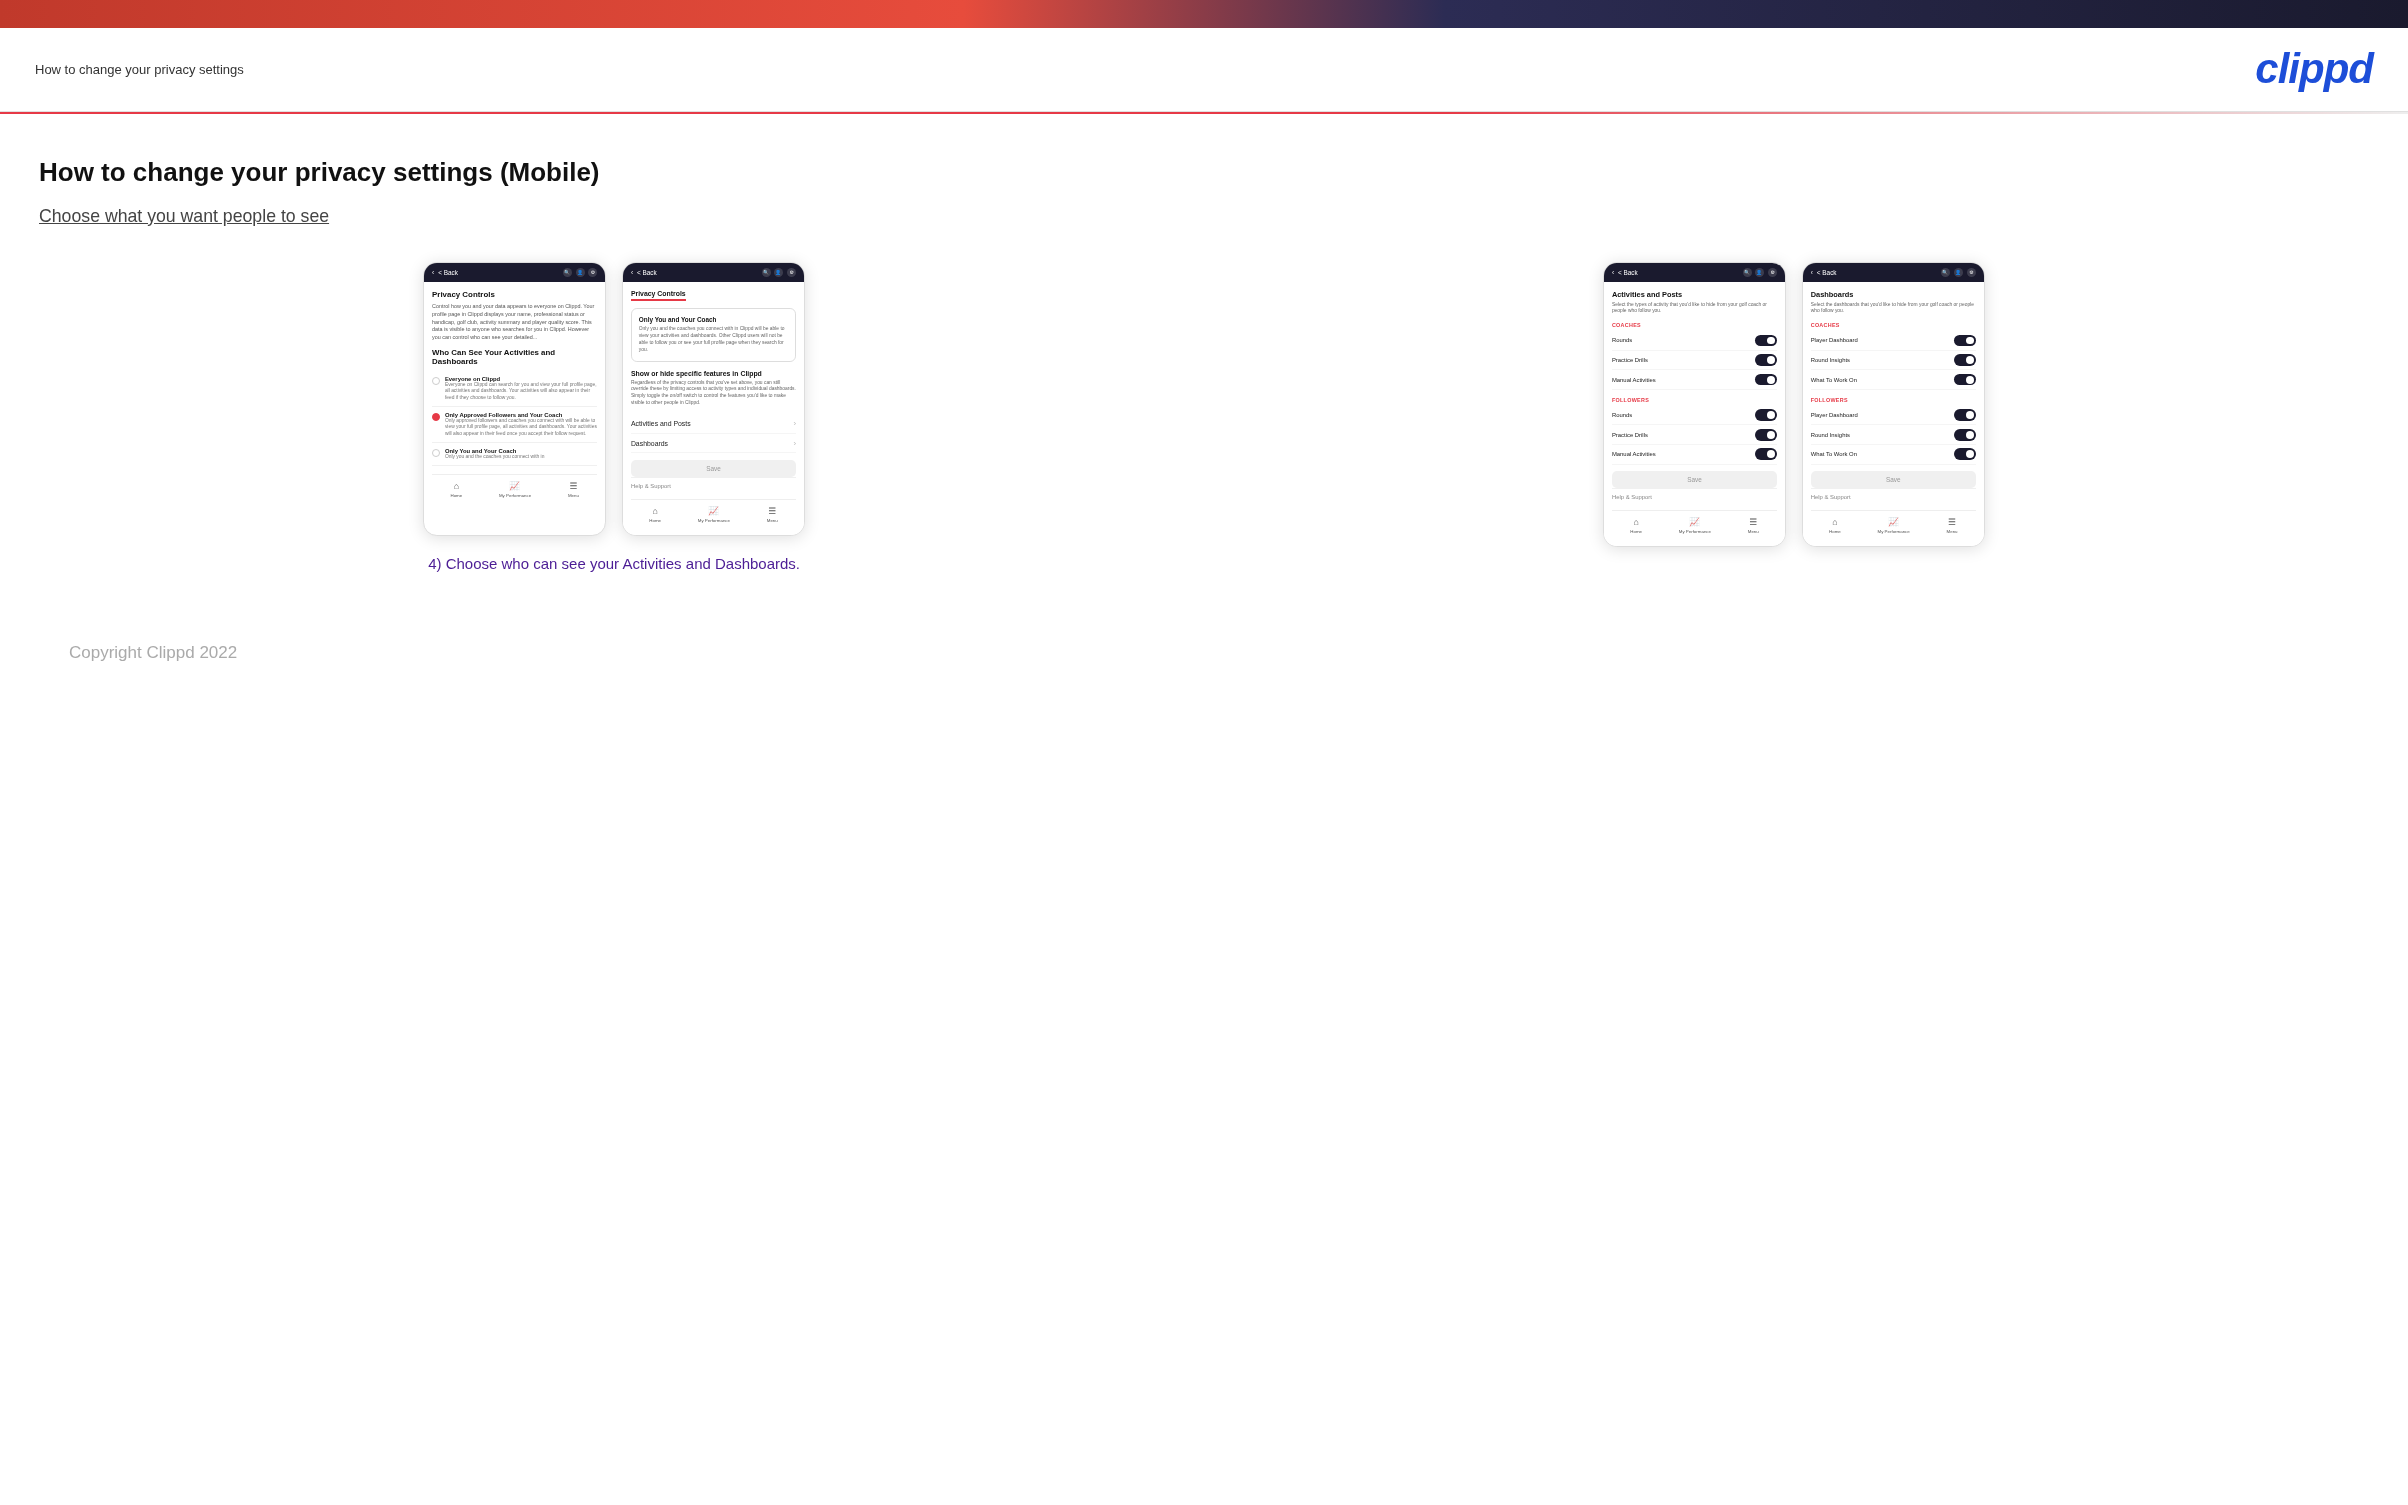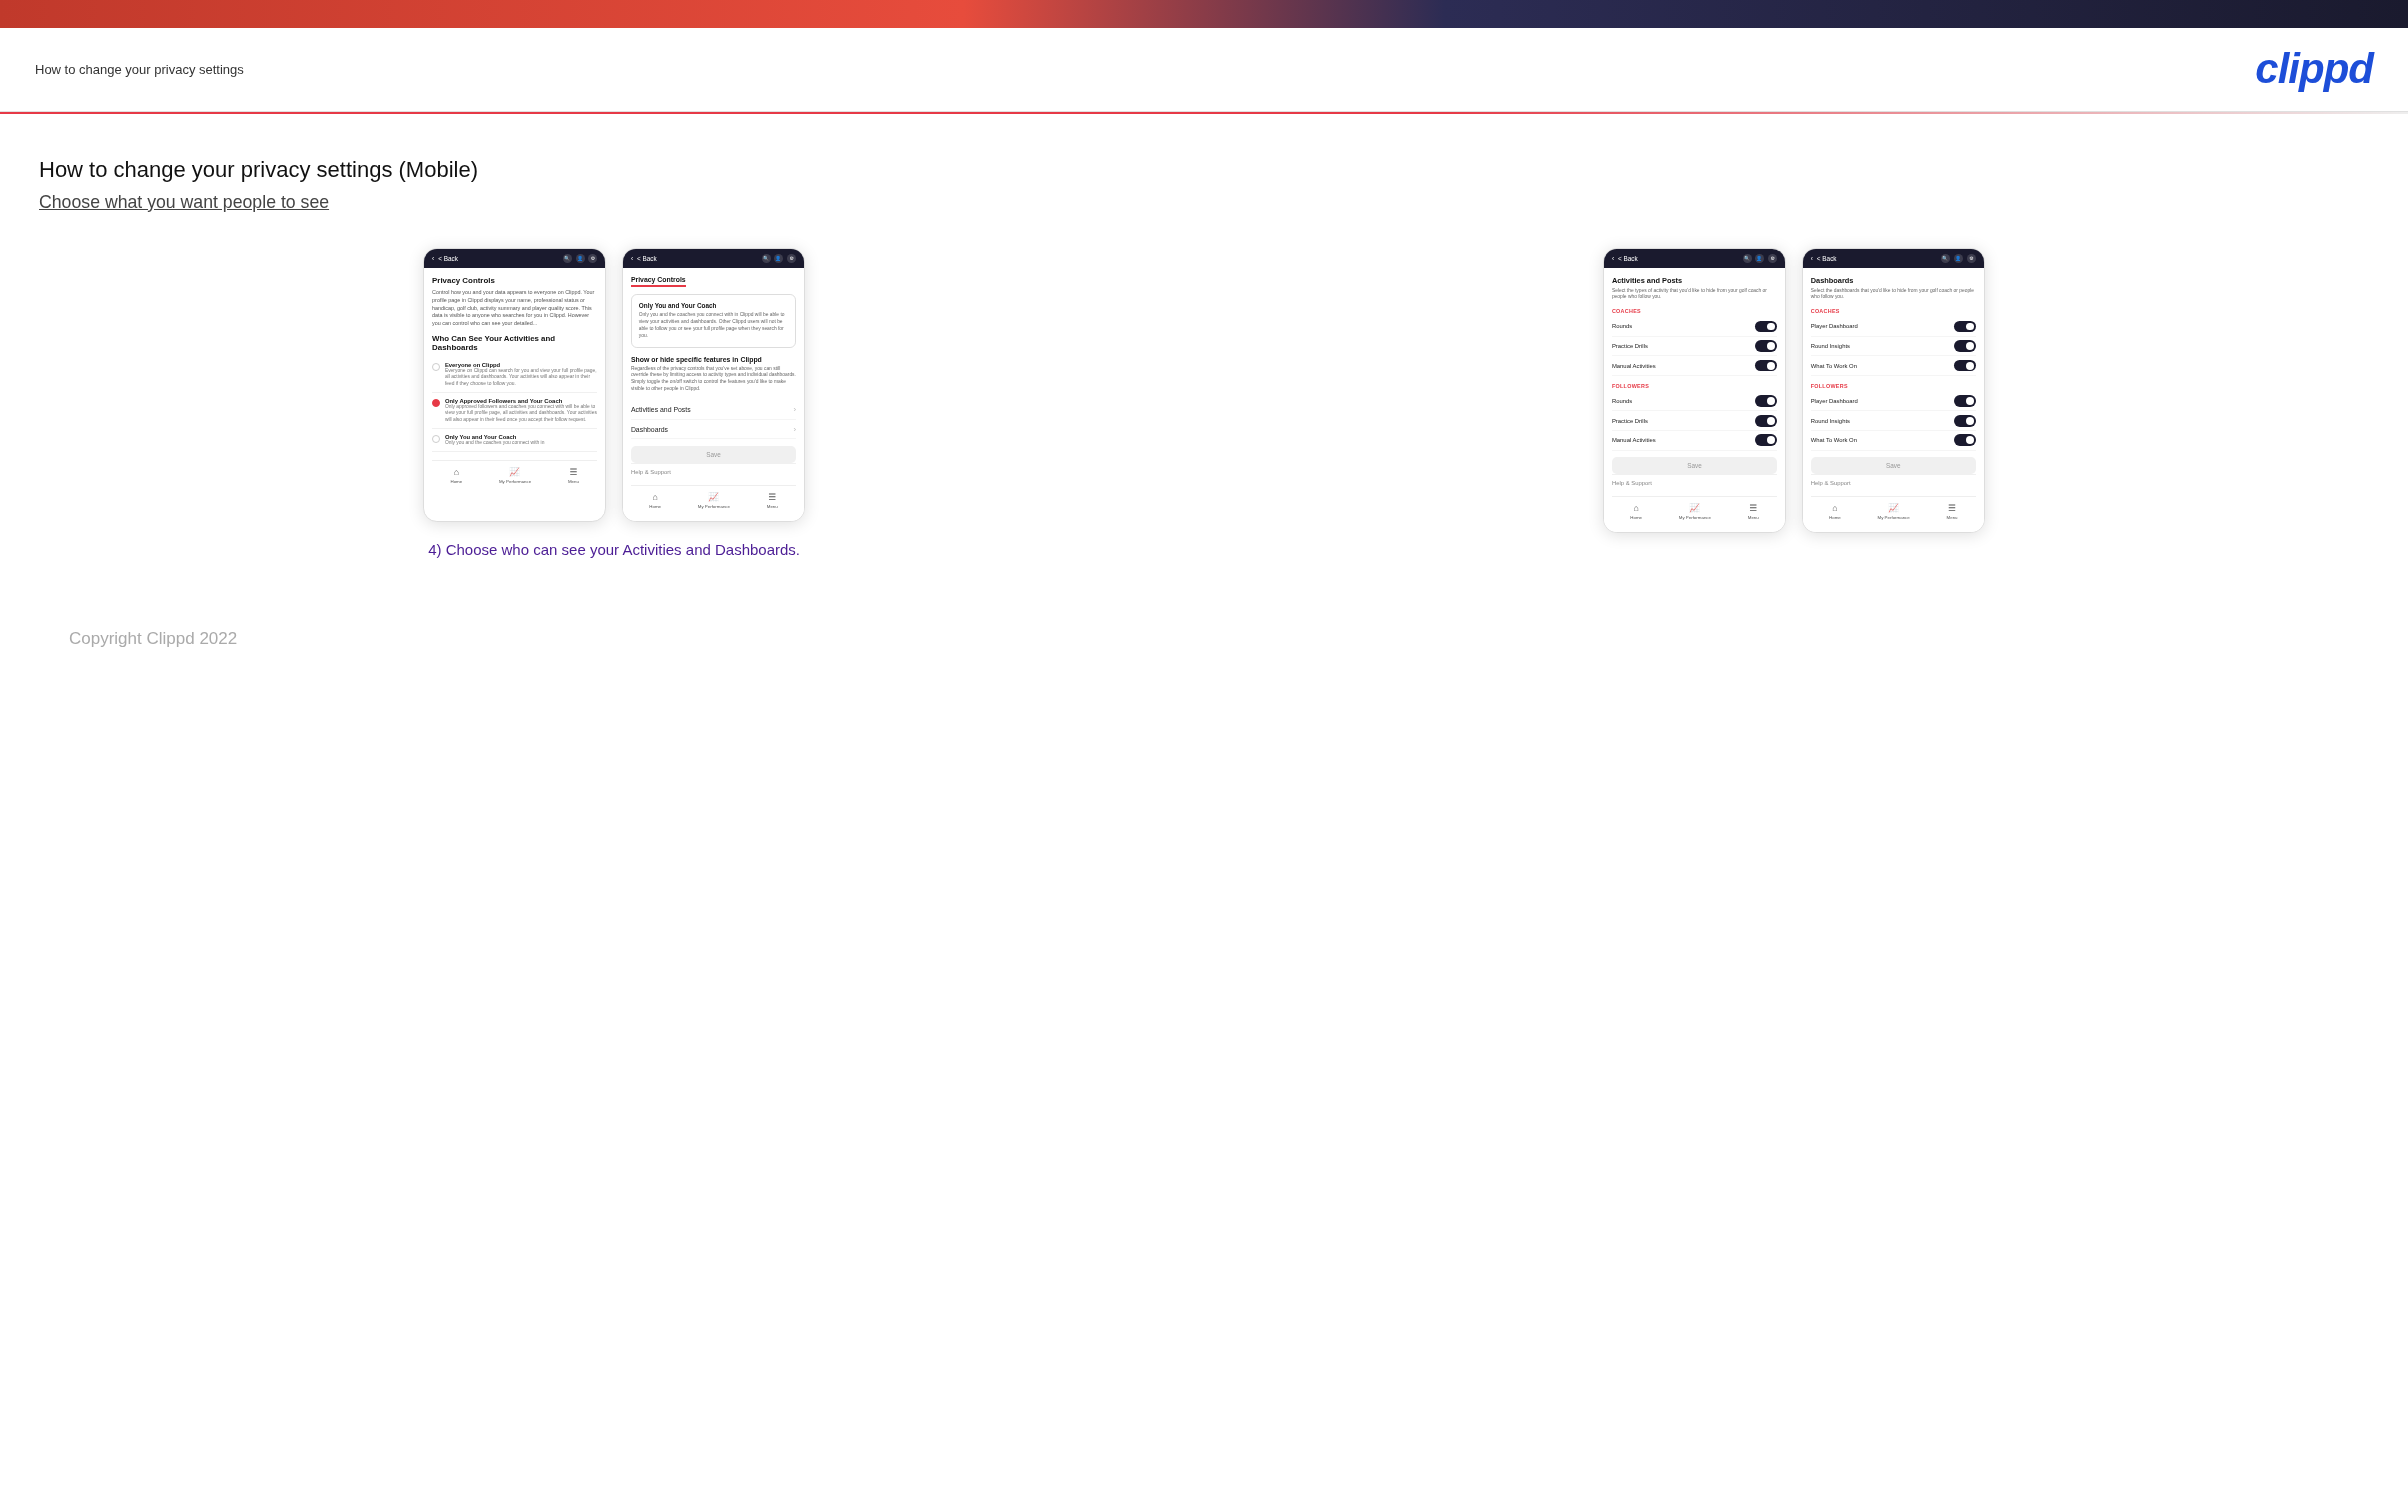--- a/index.html
+++ b/index.html
@@ -43,24 +43,24 @@
       width: 100%;
       height: 2px;
       background: linear-gradient(to right, #e63946 60%, #eee 100%);
     }
 
     
     .main {
       padding: 43px 39px 39px 39px;
     }
     .page-heading {
-      font-size: 22px;
-      font-weight: 400;
+      font-size: 26px;
+      font-weight: 700;
       color: #111;
-      margin-bottom: 9px;
+      margin-bottom: 18px;
     }
     .page-subheading {
       font-size: 17.7px;
       color: #444;
       margin-bottom: 35px;
       text-decoration: underline;
     }
 
     
     .screenshots-row {

